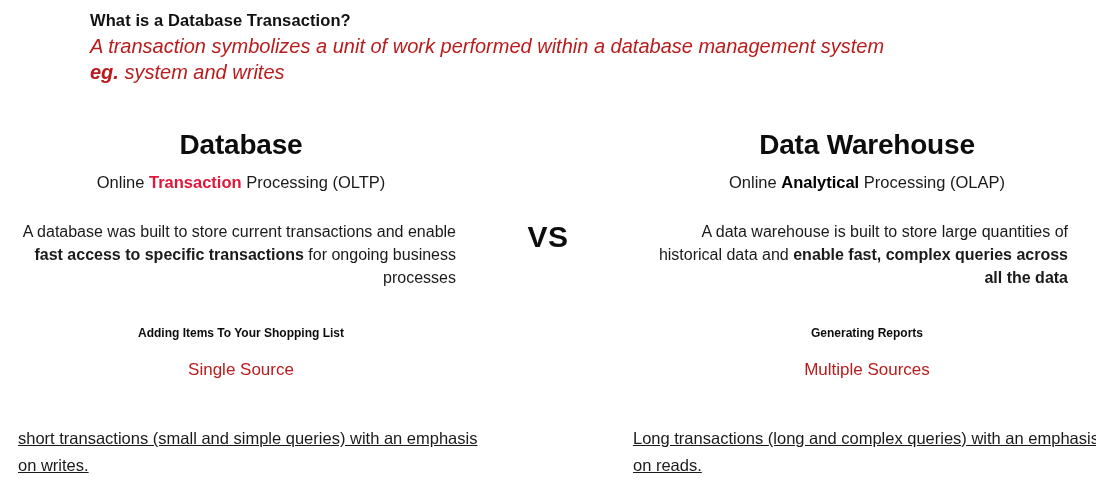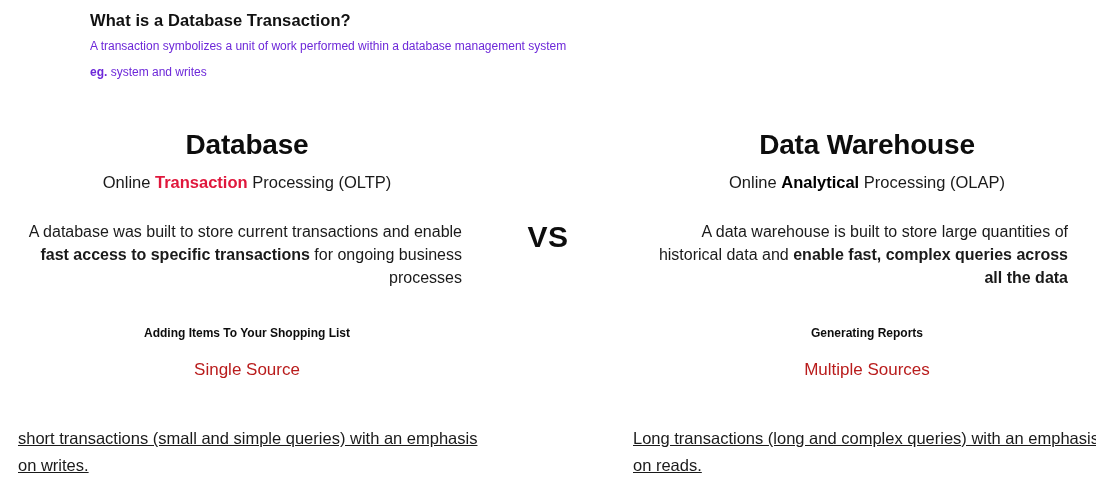--- a/index.html
+++ b/index.html
@@ -32,34 +32,35 @@
     width: 960px;
   }
   .intro-title {
     font-size: 16.5px;
     font-weight: bold;
     line-height: 25px;
     color: #111111;
     letter-spacing: 0.1px;
   }
   .intro-line {
-    font-size: 12px;
+    font-size: 20px;
     font-weight: normal;
     line-height: 26px;
-    color: #6d28d9;
+    color: #b91c1c;
+    font-style: italic;
   }
   .intro-line b { font-weight: bold; }
 
   
   .col {
     position: absolute;
     top: 128px;
     width: 470px;
   }
-  .col-left  { left: 12px; }
+  .col-left  { left: 6px; }
   .col-right { left: 632px; }
 
   .col-title {
     text-align: center;
     font-size: 28px;
     font-weight: bold;
     line-height: 34px;
     color: #0d0d0d;
     letter-spacing: -0.2px;
   }

